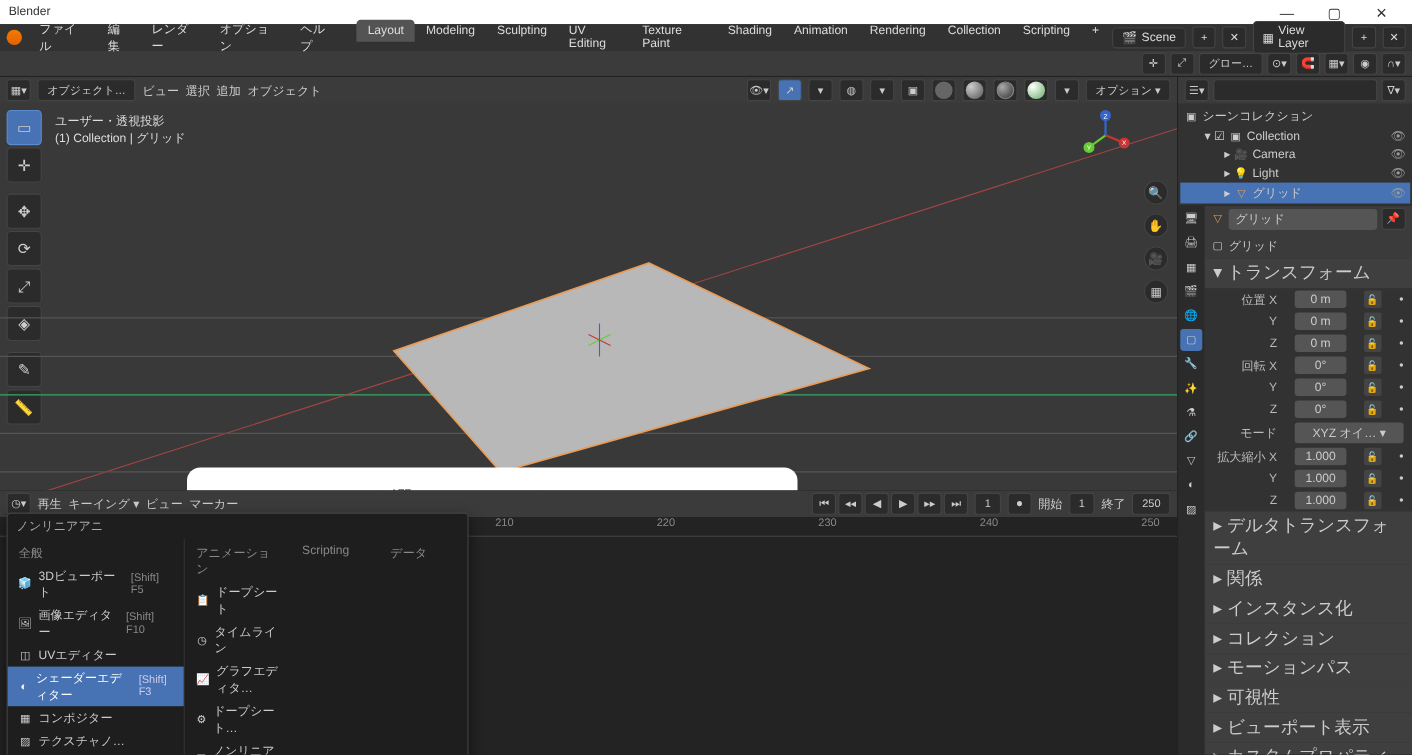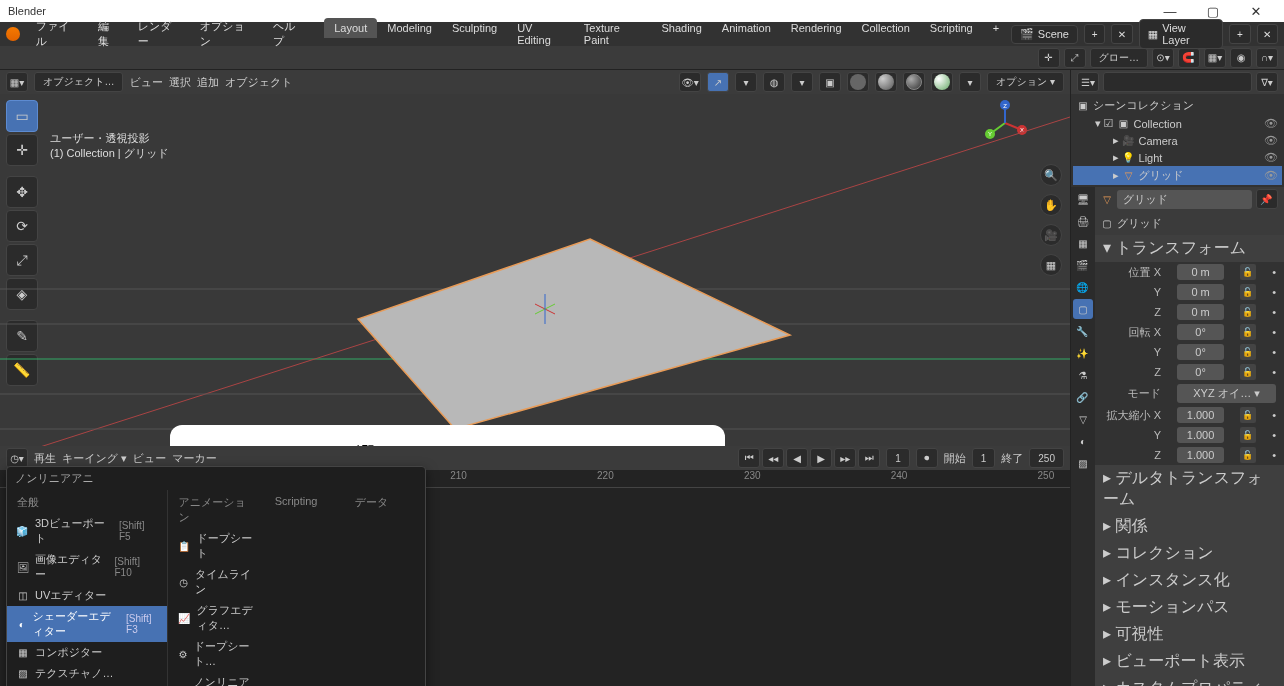--- a/index.html
+++ b/index.html
@@ -24,21 +24,21 @@
   .sphere.mat { background: radial-gradient(circle at 30% 30%, #aaa, #333); border:1px solid #888; }
   .sphere.render { background: radial-gradient(circle at 30% 30%, #fff, #6a6); }
   .content { display: flex; height: 618px; }
   .left { flex: 1; display: flex; flex-direction: column; position: relative; }
   .viewport3d { flex: 1; position: relative; background: #393939; overflow: hidden; }
   .vp-header { position: absolute; top: 0; left: 0; right: 0; height: 24px; background: #3b3b3b; display: flex; align-items: center; padding: 0 6px; gap: 6px; }
   .vp-header .spacer { flex: 1; }
   .tool-col { position: absolute; top: 30px; left: 6px; width: 34px; display: flex; flex-direction: column; gap: 2px; }
   .tool { width: 32px; height: 32px; background: #2b2b2b; border: 1px solid #444; border-radius: 4px; display:flex; align-items:center; justify-content:center; font-size:14px; cursor:pointer; }
   .tool.active { background: #4772b3; border-color:#5d8bd1; }
-  .vp-info { position: absolute; top: 34px; left: 50px; color: #ddd; font-size: 11px; line-height: 1.4; margin-top: 27px; }
+  .vp-info { position: absolute; top: 34px; left: 50px; color: #ddd; font-size: 11px; line-height: 1.4; }
   .vp-right { position:absolute; top:36px; right:8px; display:flex; flex-direction:column; gap:8px; }
   .vp-right .roundbtn { width:22px; height:22px; border-radius:50%; background:#2b2b2b; border:1px solid #444; cursor:pointer; display:flex; align-items:center; justify-content:center; font-size:11px;}
   .navball { position:absolute; top:30px; right:42px; width:46px; height:46px; }
   .plane { position: absolute; top: 50%; left: 50%; transform: translate(-50%,-50%); }
   .callout { position: absolute; background: #fff; color: #000; border-radius: 12px; padding: 16px 36px; font-size: 21px; font-weight: 400; }
   .callout::before { content:""; position:absolute; }
   .callout1 { top: 355px; left: 170px; width: 555px; }
   .callout1::before { left:-42px; top:52px; border:24px solid transparent; border-right-color:#fff; }
   .timeline-area { height: 242px; background: #232323; position:relative; }
   .timeline-header { height:24px; background:#3b3b3b; display:flex; align-items:center; padding:0 6px; gap:6px; }
@@ -439,22 +439,22 @@
             <span>•</span>
           </div>
         <div class="row3">
             <span class="lbl">Z</span>
             <div class="val">1.000</div>
             <div class="lockbtn">🔓</div>
             <span>•</span>
           </div>
         <div class="section-title">▸ <span>デルタトランスフォーム</span></div>
         <div class="section-title">▸ <span>関係</span></div>
+        <div class="section-title">▸ <span>インスタンス化</span></div>
         <div class="section-title">▸ <span>コレクション</span></div>
-        <div class="section-title">▸ <span>インスタンス化</span></div>
         <div class="section-title">▸ <span>モーションパス</span></div>
         <div class="section-title">▸ <span>可視性</span></div>
         <div class="section-title">▸ <span>ビューポート表示</span></div>
         <div class="section-title">▸ <span>カスタムプロパティ</span></div>
       </div>
     </div>
   </div>
 </div>
 
 </body></html>

